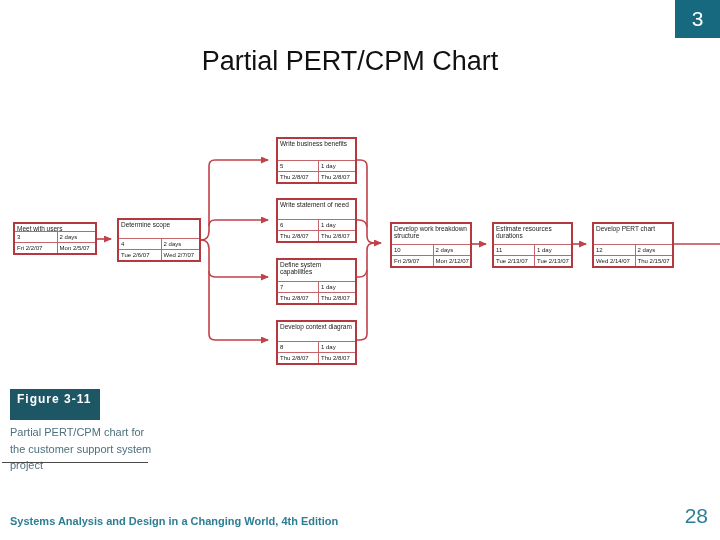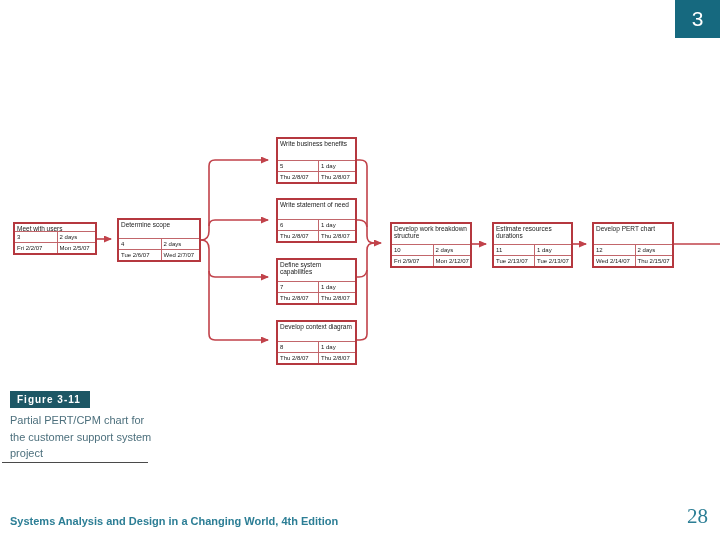--- a/index.html
+++ b/index.html
@@ -39,41 +39,42 @@
   .t-grid{display:grid;grid-template-columns:52% 48%;}
   .t-cell{
     font-size:6px;line-height:1;padding:2px 2px 1px 2px;height:7px;
     border-top:1px solid var(--box_gridline);
     white-space:nowrap;overflow:hidden;
   }
   .t-cell.c2{border-left:1px solid var(--box_gridline);}
   .figure-block{position:absolute;left:10px;top:389px;width:150px;}
   .figure-label{
     display:inline-block;background:var(--teal_header);color:#ffffff;
-    font-size:10px;font-weight:bold;letter-spacing:1px;padding:3px 9px 3px 7px;
+    font-size:12px;font-weight:bold;letter-spacing:1px;padding:3px 9px 14px 7px;
   }
   .figure-caption{
     margin-top:4px;width:148px;font-size:11px;line-height:1.5;
     color:var(--caption_text);
   }
   .figure-rule{position:absolute;left:2px;top:462px;width:146px;height:1px;background:var(--rule);}
   .footer-text{
     position:absolute;left:10px;top:515px;font-size:11px;color:var(--footer_text);font-weight:bold;
   }
   .page-number{
-    position:absolute;right:12px;top:504px;font-size:21px;color:var(--footer_text);font-family:Liberation Serif, serif;
+    position:absolute;right:12px;top:504px;font-size:21px;color:var(--footer_text);
   }
 </style>
 </head>
 <body>
 
 <div class="slide">
 
   <div class="slide-number">3</div>
 
+  <div class="slide-title">Partial PERT/CPM Chart</div>
 
   <svg class="connector-layer" viewBox="0 0 720 540">
     <defs>
       <marker id="arr" markerWidth="9" markerHeight="8" refX="7" refY="3.5" orient="auto" markerUnits="userSpaceOnUse">
         <path class="arrhead" d="M0,0 L8,3.5 L0,7 Z"></path>
       </marker>
     </defs>
     <path d="M97,239 L111,239" marker-end="url(#arr)"></path>
     <path d="M201,240 C206,240 209,237 209,231 L209,166 Q209,160 215,160 L268,160" marker-end="url(#arr)"></path>
     <path d="M209,226 Q209,220 215,220 L268,220" marker-end="url(#arr)"></path>

